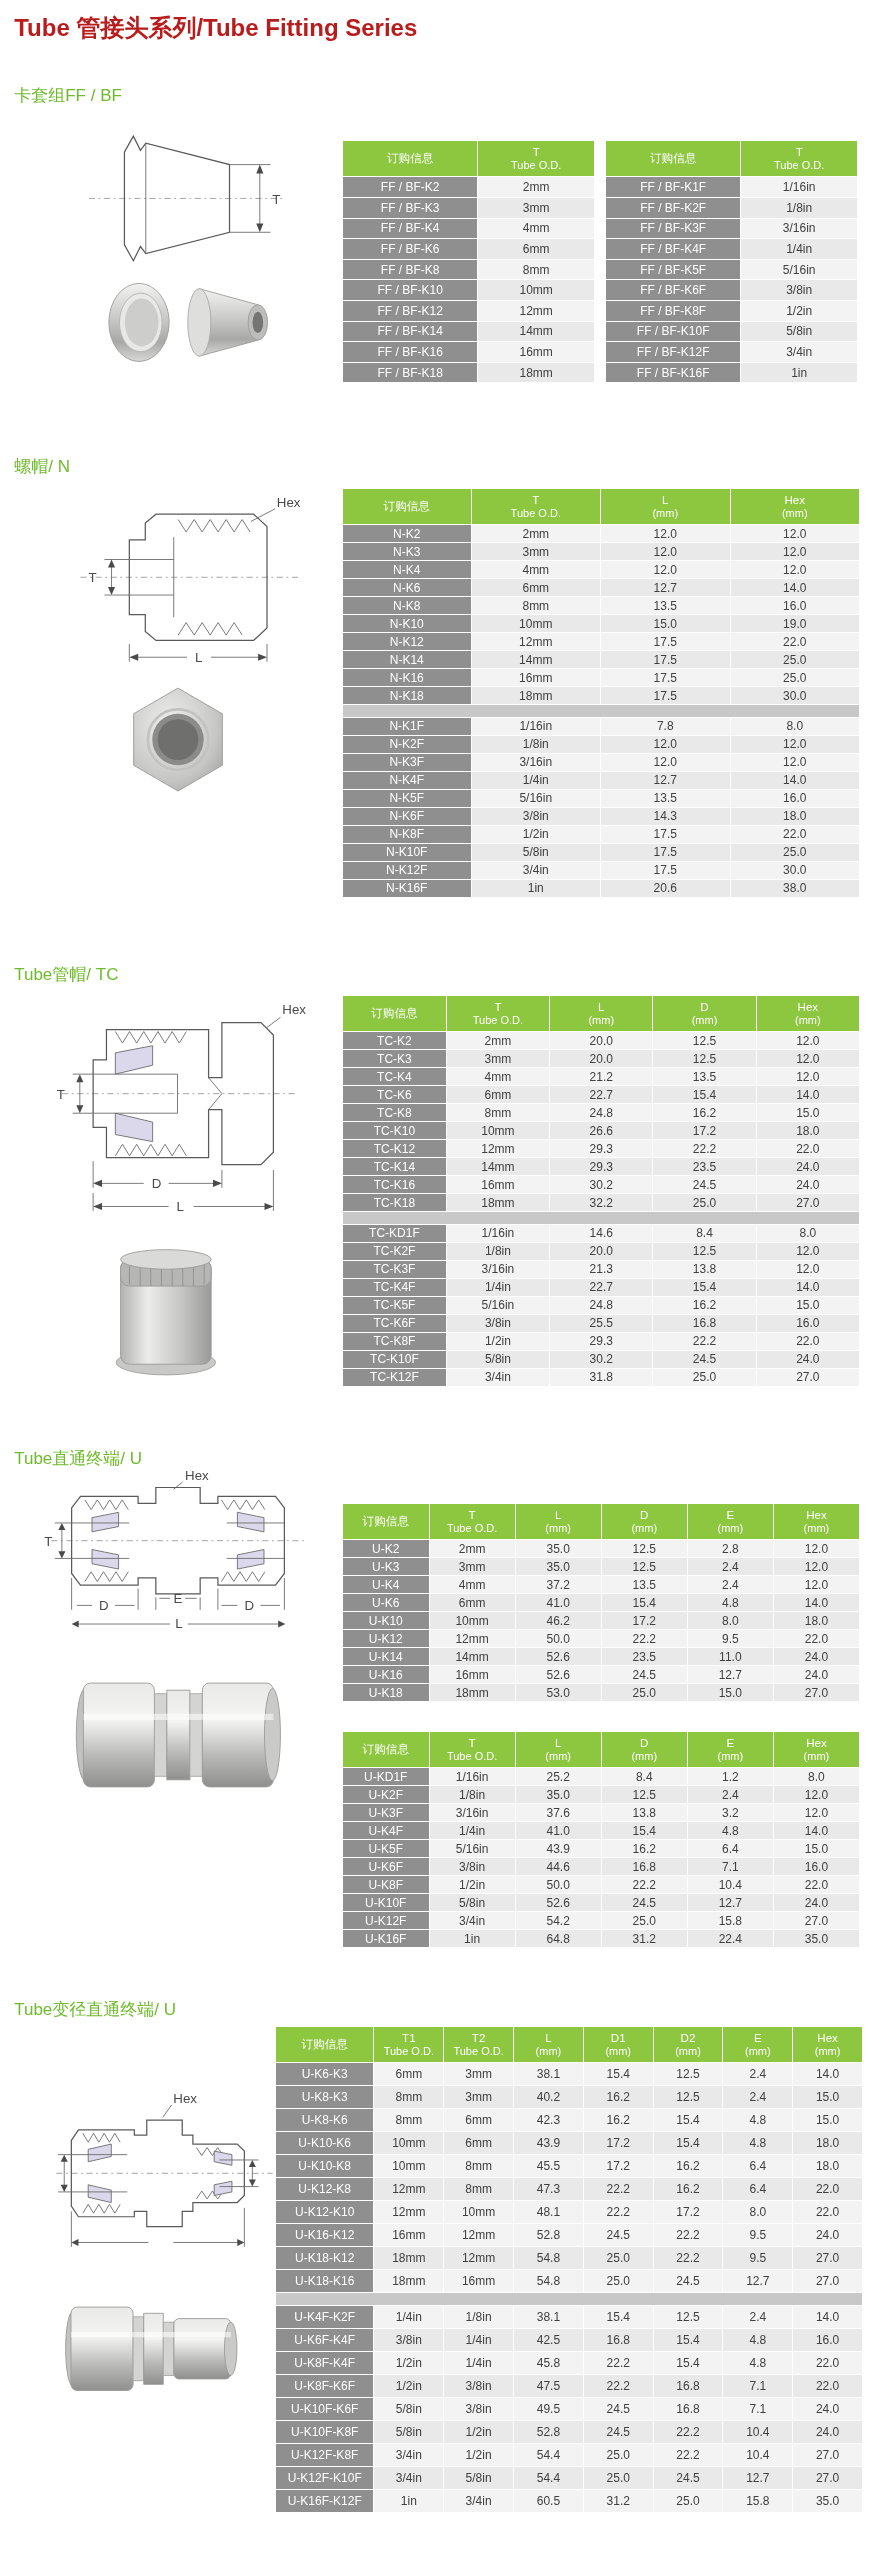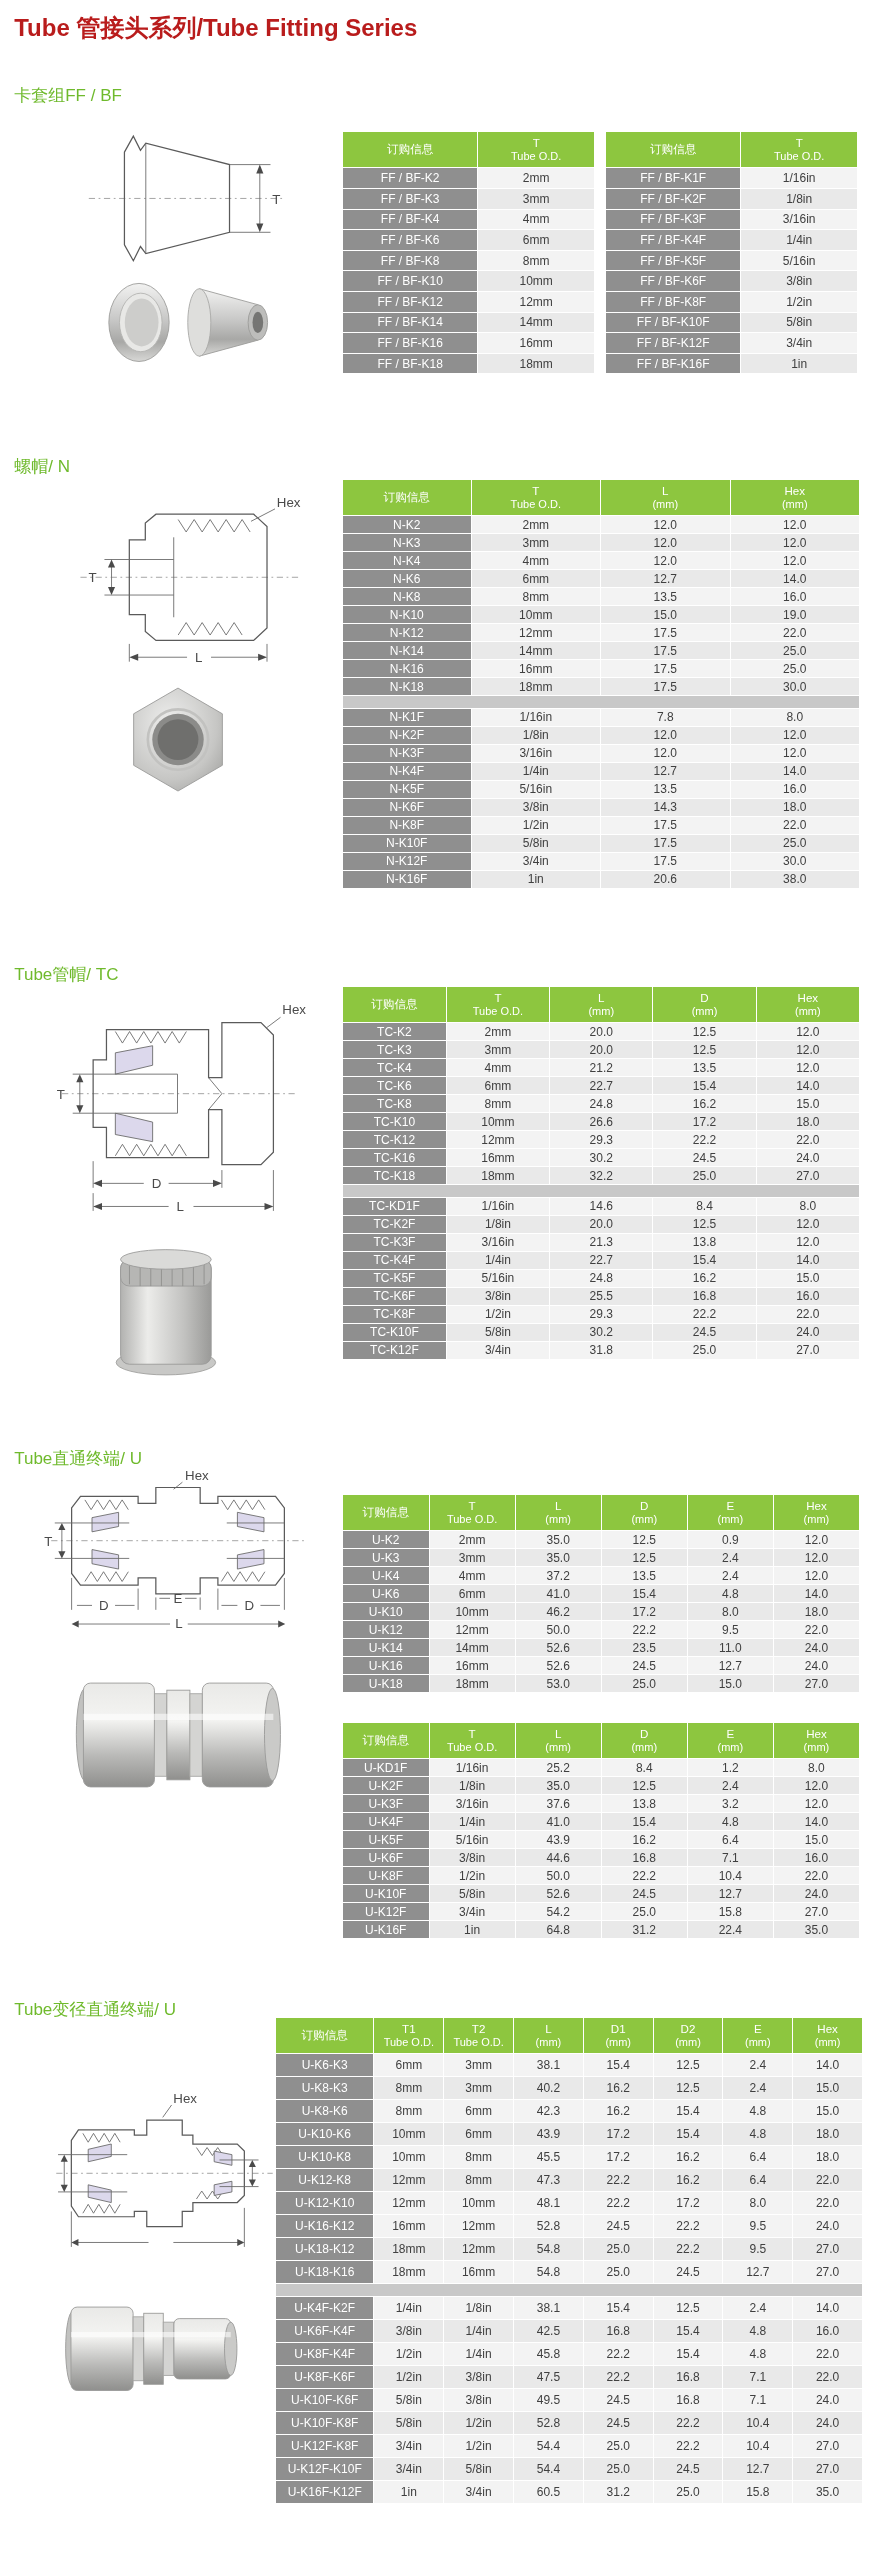--- a/index.html
+++ b/index.html
@@ -1,21 +1,21 @@
 <!DOCTYPE html>
 <html style="font-size:14.2px"><head>
 <meta charset="utf-8">
 <style>
   html,body{margin:0;padding:0;background:#fff;}
   .page{position:relative;width:882px;height:2576px;background:#fff;
         font-family:"Liberation Sans",sans-serif;overflow:hidden;}
   .page-title{position:absolute;left:14.2px;top:12.4px;font-size:24px;font-weight:bold;
               color:#b91c1c;margin:0;white-space:nowrap;}
   .sec-title{position:absolute;font-size:17px;font-weight:normal;color:#6fba2c;margin:0;white-space:nowrap;}
-  .tbl{position:absolute;}
+  .tbl{position:absolute;margin-top:9px;}
   table.dt{border-collapse:collapse;width:100%;table-layout:fixed;}
   .dt th{background:#8dc63f;color:#fff;font-weight:400;font-size:11.6px;line-height:1.25;
          padding:2.7px 1.8px;border-right:1.8px solid #fff;border-bottom:1.8px solid #fff;height:30px;vertical-align:middle;}
   .dt th .sub{font-size:11px;}
   .dt td{font-size:12px;color:#404040;text-align:center;vertical-align:middle;
          border-right:1.8px solid #fff;border-bottom:1.8px solid #fff;padding:0 1.8px;}
   .dt td.lbl{background:#8f8f8f;color:#fff;}
   .dt tr.odd  td:not(.lbl){background:#f3f3f3;}
   .dt tr.even td:not(.lbl){background:#e9e9e9;}
   .dt tr.sep td{background:#c8c8c8;height:11.6px;padding:0;}
@@ -497,20 +497,27 @@
             <td class="">26.6</td>
             <td class="">17.2</td>
             <td class="">18.0</td>
           </tr>
           <tr class="odd">
             <td class="lbl">TC-K12</td>
             <td class="">12mm</td>
             <td class="">29.3</td>
             <td class="">22.2</td>
             <td class="">22.0</td>
+          </tr>
+          <tr class="even">
+            <td class="lbl">TC-K14</td>
+            <td class="">14mm</td>
+            <td class="">29.3</td>
+            <td class="">23.5</td>
+            <td class="">24.0</td>
           </tr>
           <tr class="odd">
             <td class="lbl">TC-K16</td>
             <td class="">16mm</td>
             <td class="">30.2</td>
             <td class="">24.5</td>
             <td class="">24.0</td>
           </tr>
           <tr class="even">
             <td class="lbl">TC-K18</td>
@@ -673,21 +680,21 @@
               <div class="sub">(mm)</div>
             </th>
           </tr>
         </thead>
         <tbody>
           <tr class="odd">
             <td class="lbl">U-K2</td>
             <td class="">2mm</td>
             <td class="">35.0</td>
             <td class="">12.5</td>
-            <td class="">0.9</td>
+            <td class="">2.8</td>
             <td class="">12.0</td>
           </tr>
           <tr class="even">
             <td class="lbl">U-K3</td>
             <td class="">3mm</td>
             <td class="">35.0</td>
             <td class="">12.5</td>
             <td class="">2.4</td>
             <td class="">12.0</td>
           </tr>

